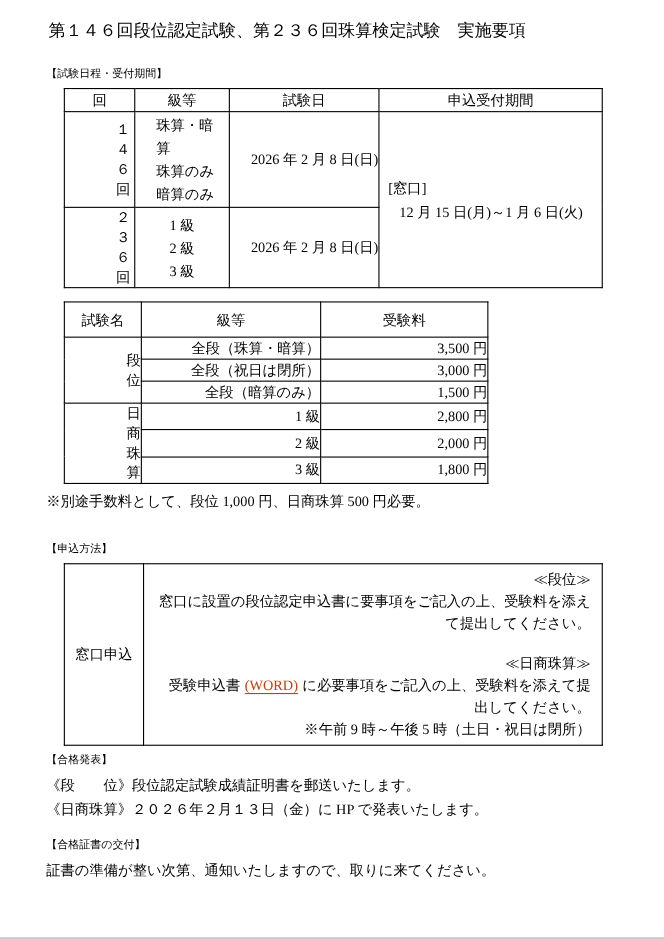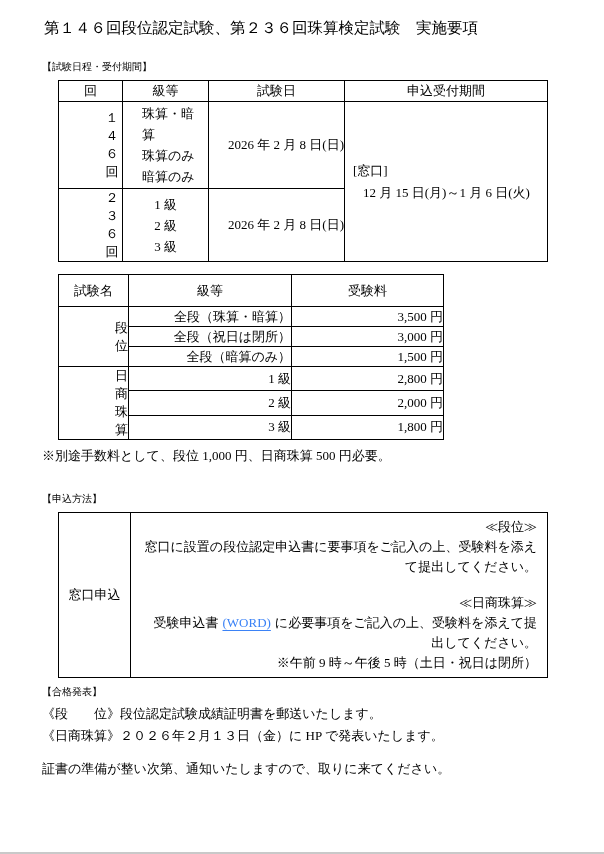--- a/index.html
+++ b/index.html
@@ -55,21 +55,21 @@
   .fees-note { margin: 5px 0 0 0; line-height: 21px; }
 
   
   .application-section { margin-top: 26px; }
   .application-table { width: 489px; }
   .app-label-cell { text-align: center; }
   .app-content-cell { padding: 4px 10px 4px 12px; vertical-align: top; text-align: right; }
   .app-line { display: block; line-height: 20px; }
   .app-spacer { display: block; height: 16px; }
   .doc-link {
-    color: #3b82f6;
+    color: #c2410c;
     text-decoration: underline;
     text-underline-offset: 3px;
     padding: 0 4px;
     cursor: pointer;
   }
 
   .venue-section { margin-top: 9px; }
   .venue-text { margin: 2px 0 0 0; line-height: 21px; }
   .fees-section { margin-top: 12px; }
   .results-section { margin-top: 3px; }
@@ -205,18 +205,19 @@
     </table>
   </section>
 
   <section class="results-section">
     <p class="sec-heading">【合格発表】</p>
     <p class="indent">《段　　位》段位認定試験成績証明書を郵送いたします。</p>
     <p class="indent">《日商珠算》２０２６年２月１３日（金）に HP で発表いたします。</p>
   </section>
 
   <section class="certificate-section">
+    <p class="sec-heading">【合格証書の交付】</p>
     <p class="indent">証書の準備が整い次第、通知いたしますので、取りに来てください。</p>
   </section>
 
 </div>
 
 <div class="page-bottom-edge"></div>
 
 </body></html>

